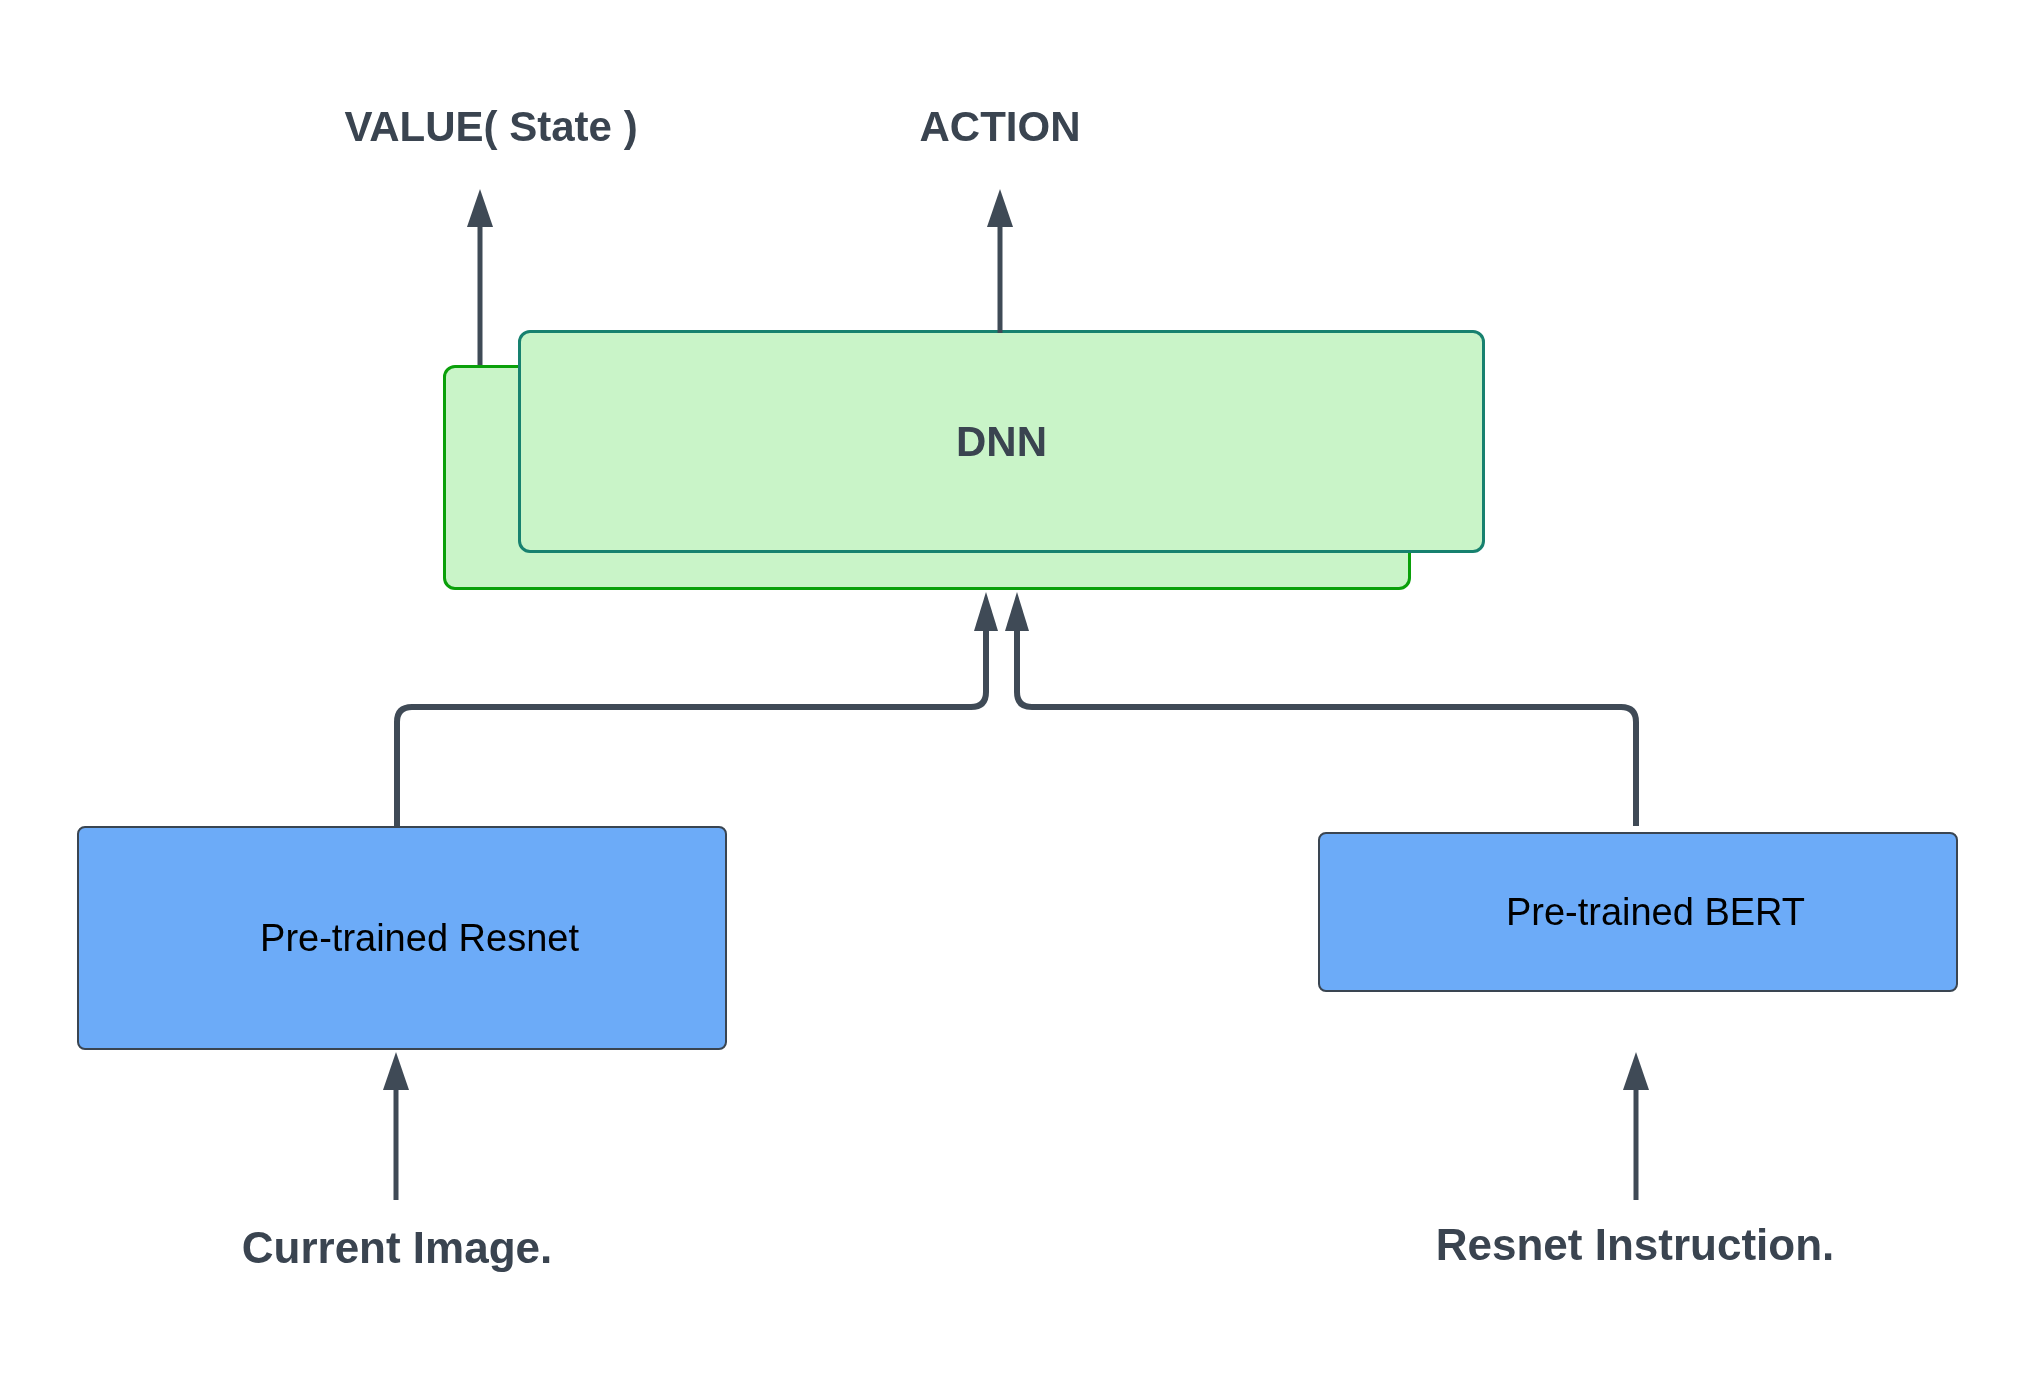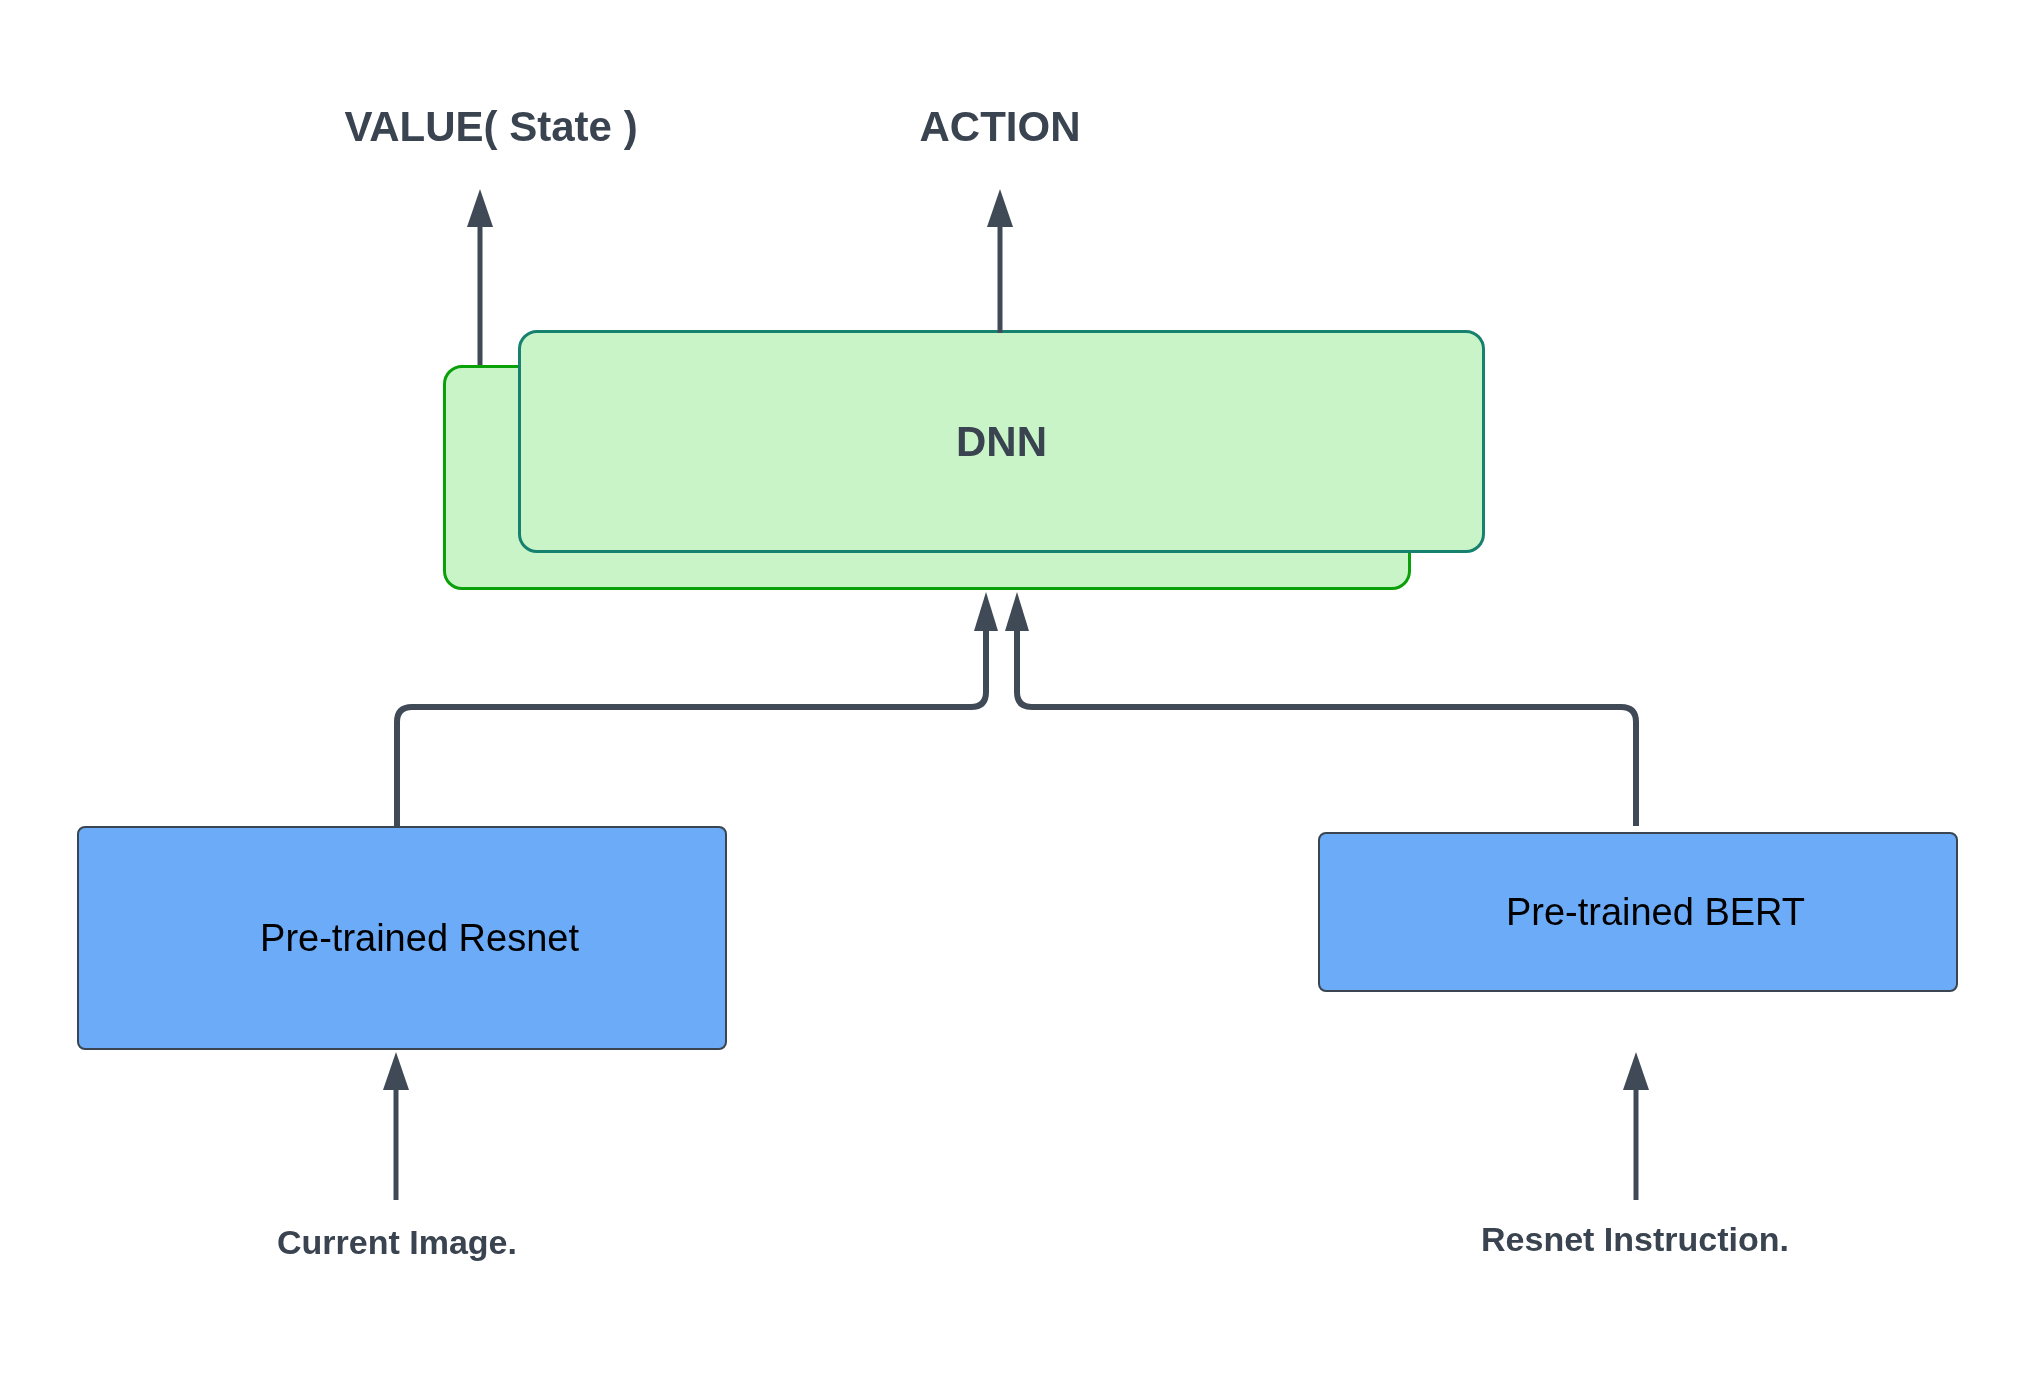--- a/index.html
+++ b/index.html
@@ -28,21 +28,21 @@
     text-align:center;
     white-space:nowrap;
   }
   .node{
     position:absolute;
     box-sizing:border-box;
     display:flex;align-items:center;justify-content:center;
   }
   .green-box{
     background:var(--green-fill);
-    border-radius:19px;
+    border-radius:12px;
   }
   .green-back{
     left:443px;top:365px;width:968px;height:225px;
     border:3px solid var(--green-border-back);
   }
   .green-front{
     left:518px;top:330px;width:967px;height:223px;
     border:3px solid var(--green-border-front);
   }
   .dnn-label{
@@ -51,21 +51,21 @@
   .blue-box{
     background:var(--blue-fill);
     border:2px solid var(--blue-border);
     border-radius:8px;
     font-size:38px;color:var(--box-text);padding-left:35px;
   }
   .blue-left{left:77px;top:826px;width:650px;height:224px;}
   .blue-right{left:1318px;top:825px;width:640px;height:160px;margin-top:7px;}
   .bottom-label{
     position:absolute;
-    font-size:34px;font-weight:bold;
+    font-size:44px;font-weight:bold;
     color:var(--label-text);
     text-align:center;
     white-space:nowrap;
   }
   svg.arrow-layer{
     position:absolute;left:0;top:0;width:2031px;height:1388px;
     pointer-events:none;
   }
   svg.arrow-layer .edge{
     fill:none;

